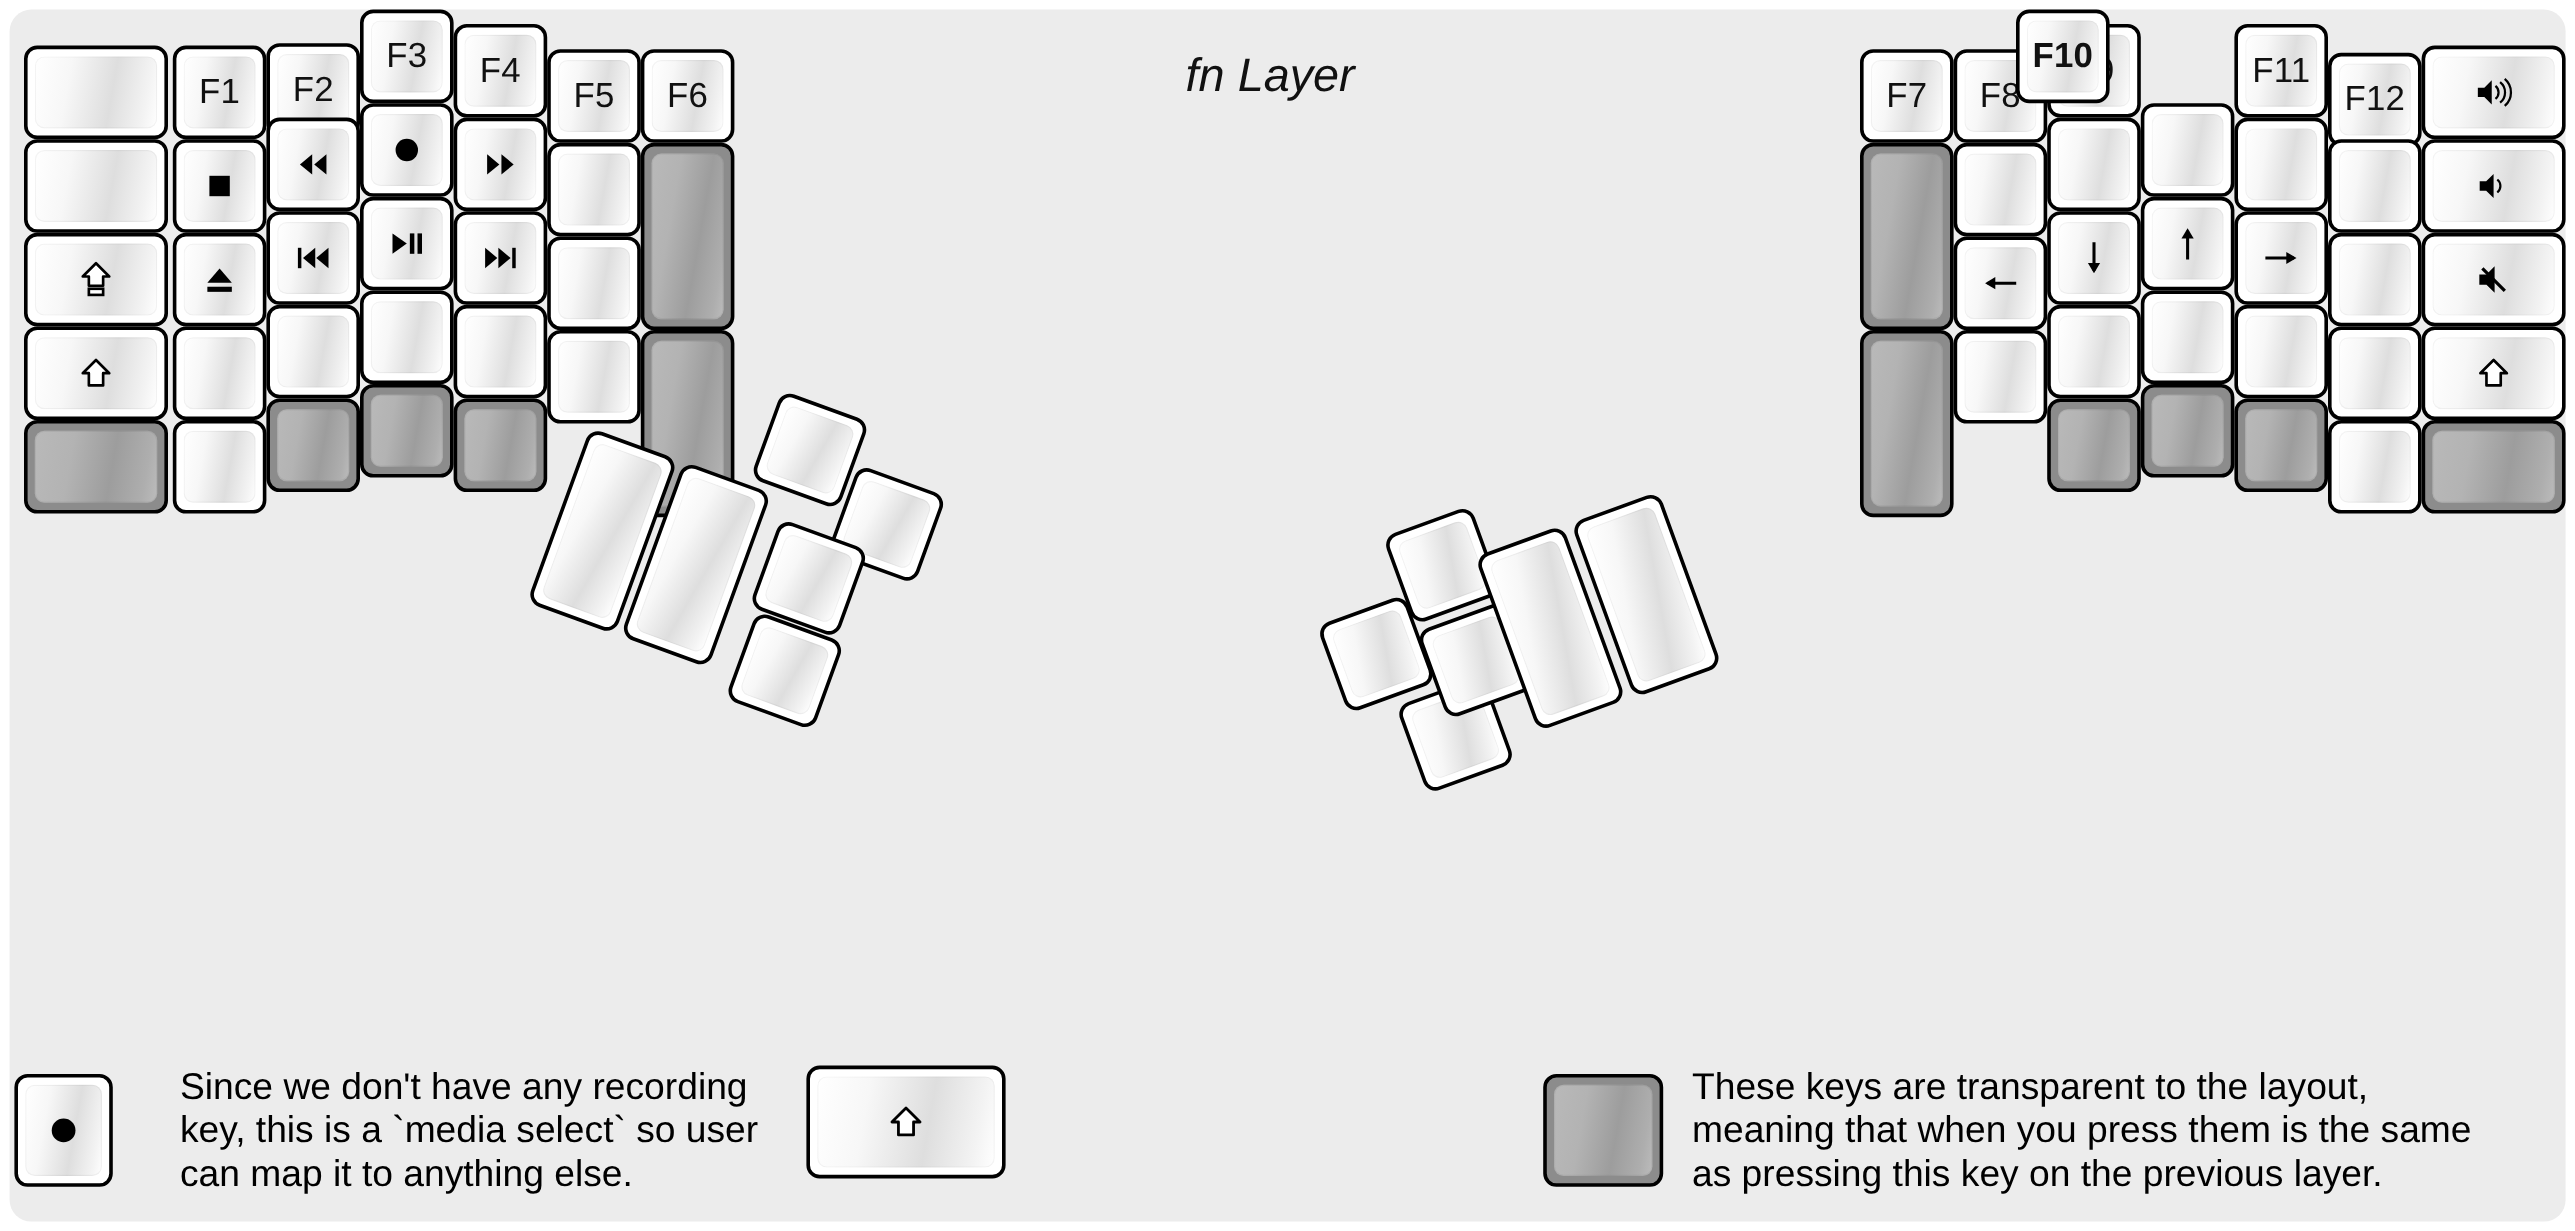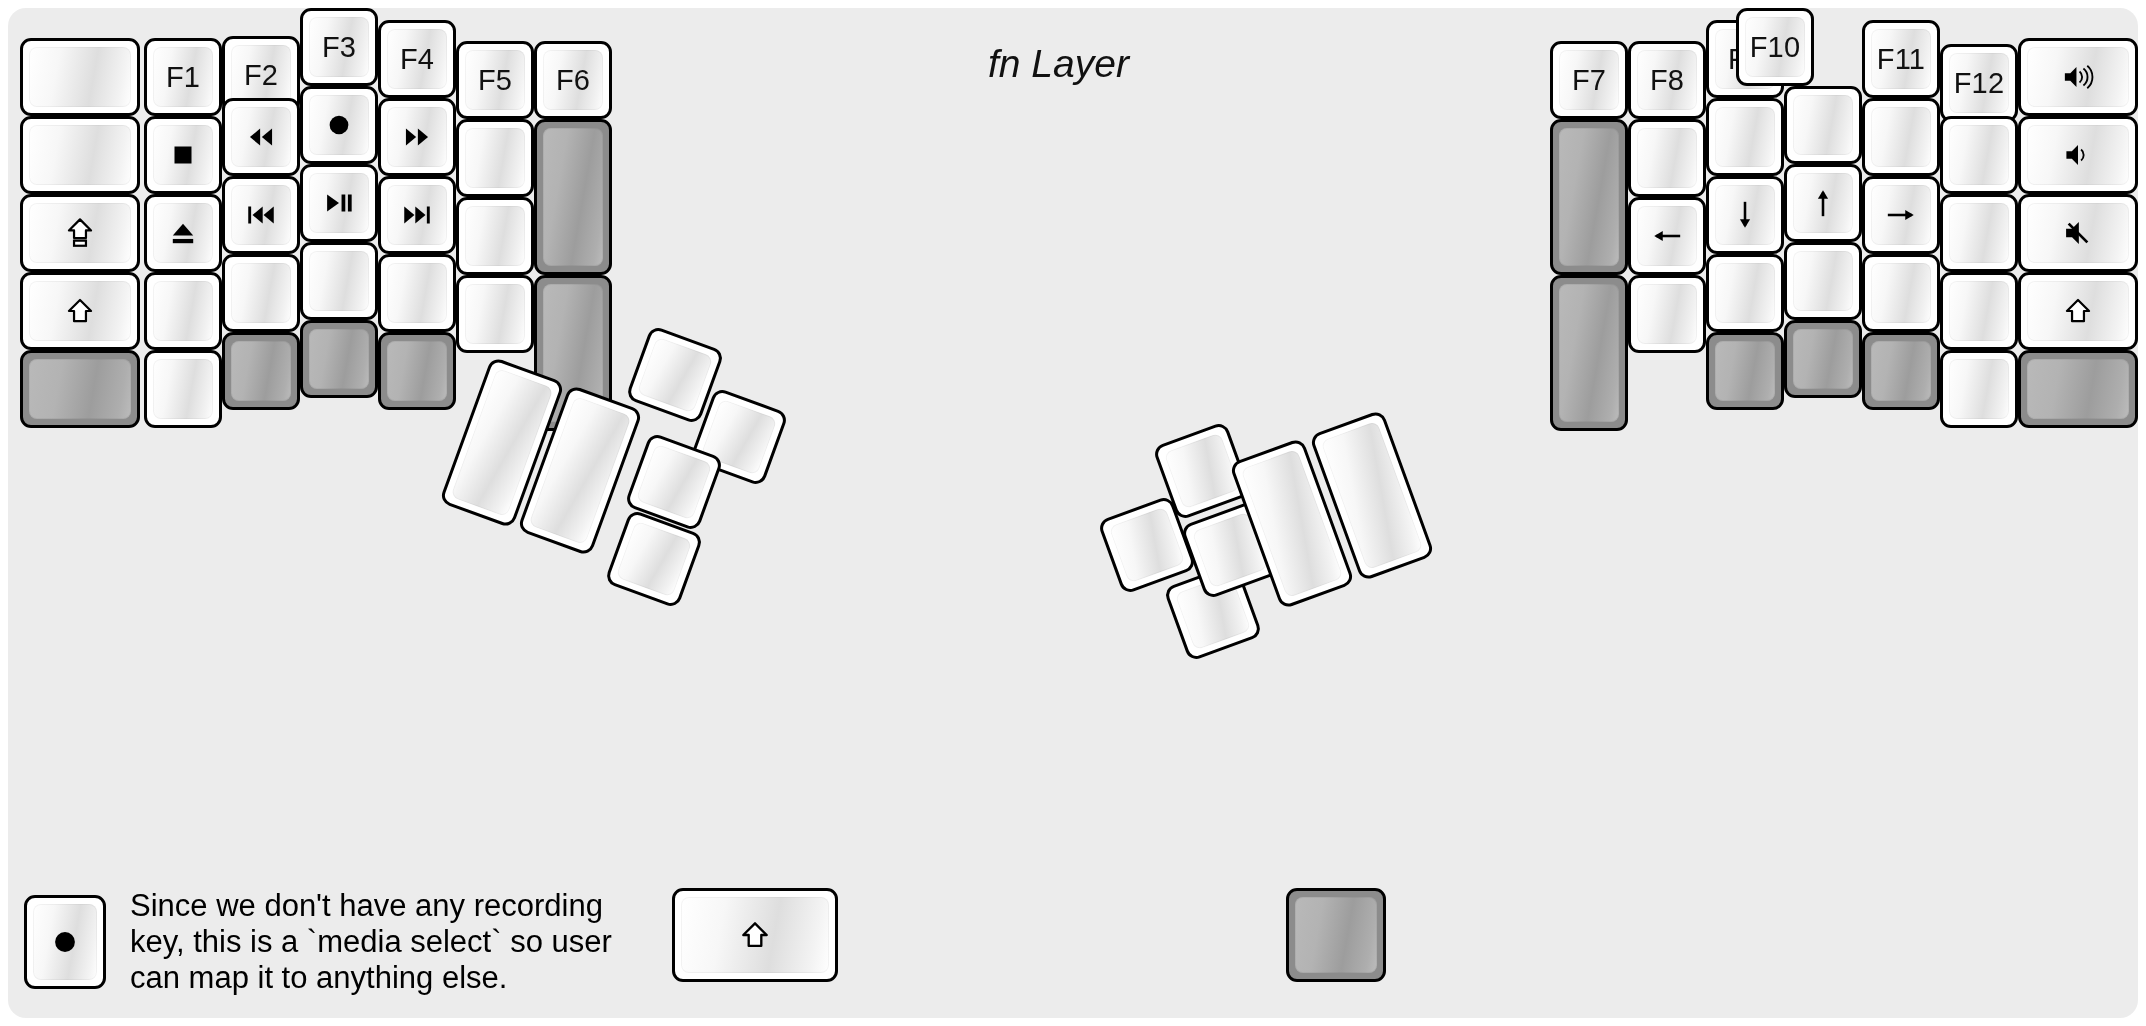--- a/index.html
+++ b/index.html
@@ -349,21 +349,21 @@
       <div class="key" style="left: 1706px; top: 254px; width: 78px; height: 78px; z-index: 14;">
         <div class="cap">
           <span class="lbl"></span>
         </div>
       </div>
       <div class="key transparent" style="left: 1706px; top: 332px; width: 78px; height: 78px; z-index: 14;">
         <div class="cap">
           <span class="lbl"></span>
         </div>
       </div>
-      <div class="key" style="left: 1736px; top: 8px; width: 78px; height: 78px; z-index: 11;">
+      <div class="key" style="left: 1680px; top: 8px; width: 78px; height: 78px; z-index: 11; font-weight: bold;">
         <div class="cap">
           <span class="lbl">F10</span>
         </div>
       </div>
       <div class="key" style="left: 1784px; top: 86px; width: 78px; height: 78px; z-index: 12;">
         <div class="cap">
           <span class="lbl"></span>
         </div>
       </div>
       <div class="key" style="left: 1784px; top: 164px; width: 78px; height: 78px; z-index: 13;">
@@ -516,21 +516,21 @@
           <span class="lbl"></span>
         </div>
       </div>
       <div class="key" style="left: 1333px; top: 418px; width: 78px; height: 155px; transform: rotate(-20deg); z-index: 35;">
         <div class="cap">
           <span class="lbl"></span>
         </div>
       </div>
     </div>
   <div id="legend-row">
-      <div class="legend" style="left: 24px; top: 888px;">
+      <div class="legend" style="left: 12px; top: 888px; gap: 32px;">
         <div class="lkey" style="width: 82px; height: 94px;">
           <div class="key" style="left: 0px; top: 0px; width: 82px; height: 94px;">
             <div class="cap">
               <span class="lbl">
                 <svg class="g" width="36" height="36" viewBox="0 0 40 40">
                   <circle cx="20" cy="20" r="11" fill="#000"></circle>
                 </svg>
               </span>
             </div>
           </div>
@@ -553,15 +553,18 @@
         </div>
       </div>
       <div class="legend" style="left: 1286px; top: 888px;">
         <div class="lkey" style="width: 100px; height: 94px;">
           <div class="key transparent" style="left: 0px; top: 0px; width: 100px; height: 94px;">
             <div class="cap">
               <span class="lbl"></span>
             </div>
           </div>
         </div>
+        <div class="ltext">These keys are transparent to the layout,
+meaning that when you press them is the same
+as pressing this key on the previous layer.</div>
       </div>
     </div>
 </div>
 
 </body></html>

